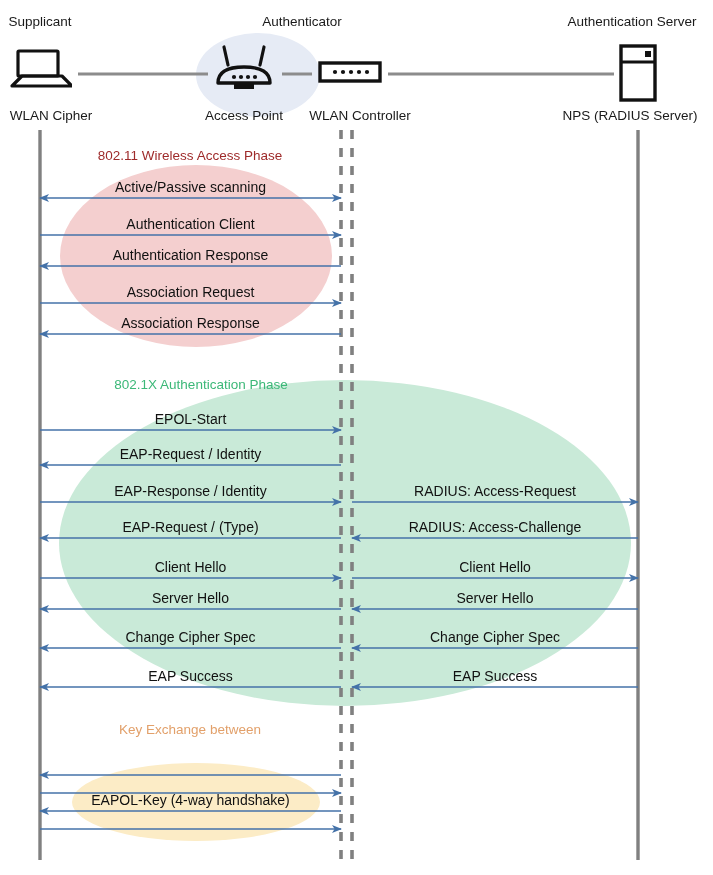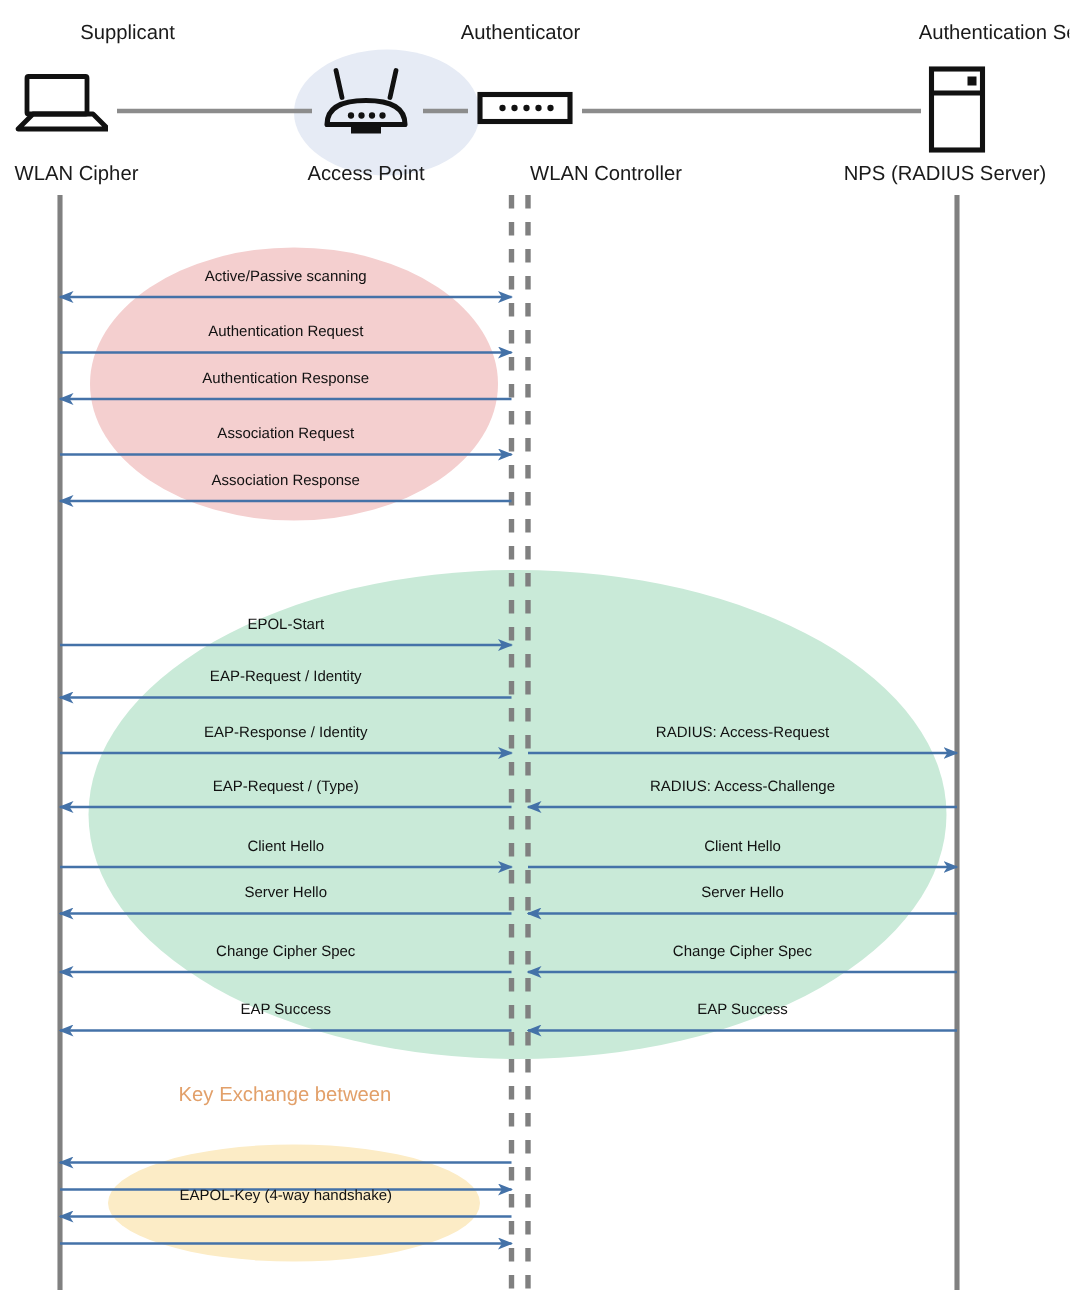--- a/index.html
+++ b/index.html
@@ -35,34 +35,33 @@
     z-index: 4;
   }
   .abs {
     position: absolute;
     white-space: nowrap;
   }
   .node-title {
     font-size: 13.5px;
     color: #1a1a1a;
     text-align: center;
-    margin-left: 45px;
   }
   .node-sub {
     font-size: 13.5px;
     color: #1a1a1a;
     text-align: center;
   }
   .group-label {
     font-size: 13.5px;
     text-align: center;
     font-weight: normal;
   }
   .msg-label {
-    font-size: 10px;
+    font-size: 14px;
     color: #111111;
     text-align: center;
   }
   .centered {
     transform: translateX(-50%);
   }
   .icon-box {
     position: absolute;
     z-index: 3;
   }
@@ -163,28 +162,30 @@
   </svg>
 
   <div class="layer-text">
 
     <div class="abs node-title centered" style="left:40px; top:14px;">Supplicant</div>
     <div class="abs node-title centered" style="left:302px; top:14px;">Authenticator</div>
     <div class="abs node-title centered" style="left:632px; top:14px;">Authentication Server</div>
 
     <div class="abs node-sub centered" style="left:51px; top:108px;">WLAN Cipher</div>
     <div class="abs node-sub centered" style="left:244px; top:108px;">Access Point</div>
-    <div class="abs node-sub centered" style="left:360px; top:108px;margin-left:44px;">WLAN Controller</div>
+    <div class="abs node-sub centered" style="left:360px; top:108px;">WLAN Controller</div>
     <div class="abs node-sub centered" style="left:630px; top:108px;">NPS (RADIUS Server)</div>
 
+    <div class="abs group-label centered" id="lbl-phase-80211" style="left: 190px; top: 148px; color: rgb(158, 42, 42);">802.11 Wireless Access Phase</div>
+    <div class="abs group-label centered" id="lbl-phase-8021x" style="left: 201px; top: 377px; color: rgb(60, 184, 120);">802.1X Authentication Phase</div>
     <div class="abs group-label centered" id="lbl-phase-key-1" style="left: 190px; top: 722px; color: rgb(226, 160, 106);">Key Exchange between</div>
 
     <div id="msg-labels-left">
         <div class="abs msg-label centered" style="left: 190.5px; top: 179px;">Active/Passive scanning</div>
-        <div class="abs msg-label centered" style="left: 190.5px; top: 216px;">Authentication Request</div>
+        <div class="abs msg-label centered" style="left: 190.5px; top: 216px;">Authentication Client</div>
         <div class="abs msg-label centered" style="left: 190.5px; top: 247px;">Authentication Response</div>
         <div class="abs msg-label centered" style="left: 190.5px; top: 284px;">Association Request</div>
         <div class="abs msg-label centered" style="left: 190.5px; top: 315px;">Association Response</div>
         <div class="abs msg-label centered" style="left: 190.5px; top: 411px;">EPOL-Start</div>
         <div class="abs msg-label centered" style="left: 190.5px; top: 446px;">EAP-Request / Identity</div>
         <div class="abs msg-label centered" style="left: 190.5px; top: 483px;">EAP-Response / Identity</div>
         <div class="abs msg-label centered" style="left: 190.5px; top: 519px;">EAP-Request / (Type)</div>
         <div class="abs msg-label centered" style="left: 190.5px; top: 559px;">Client Hello</div>
         <div class="abs msg-label centered" style="left: 190.5px; top: 590px;">Server Hello</div>
         <div class="abs msg-label centered" style="left: 190.5px; top: 629px;">Change Cipher Spec</div>

